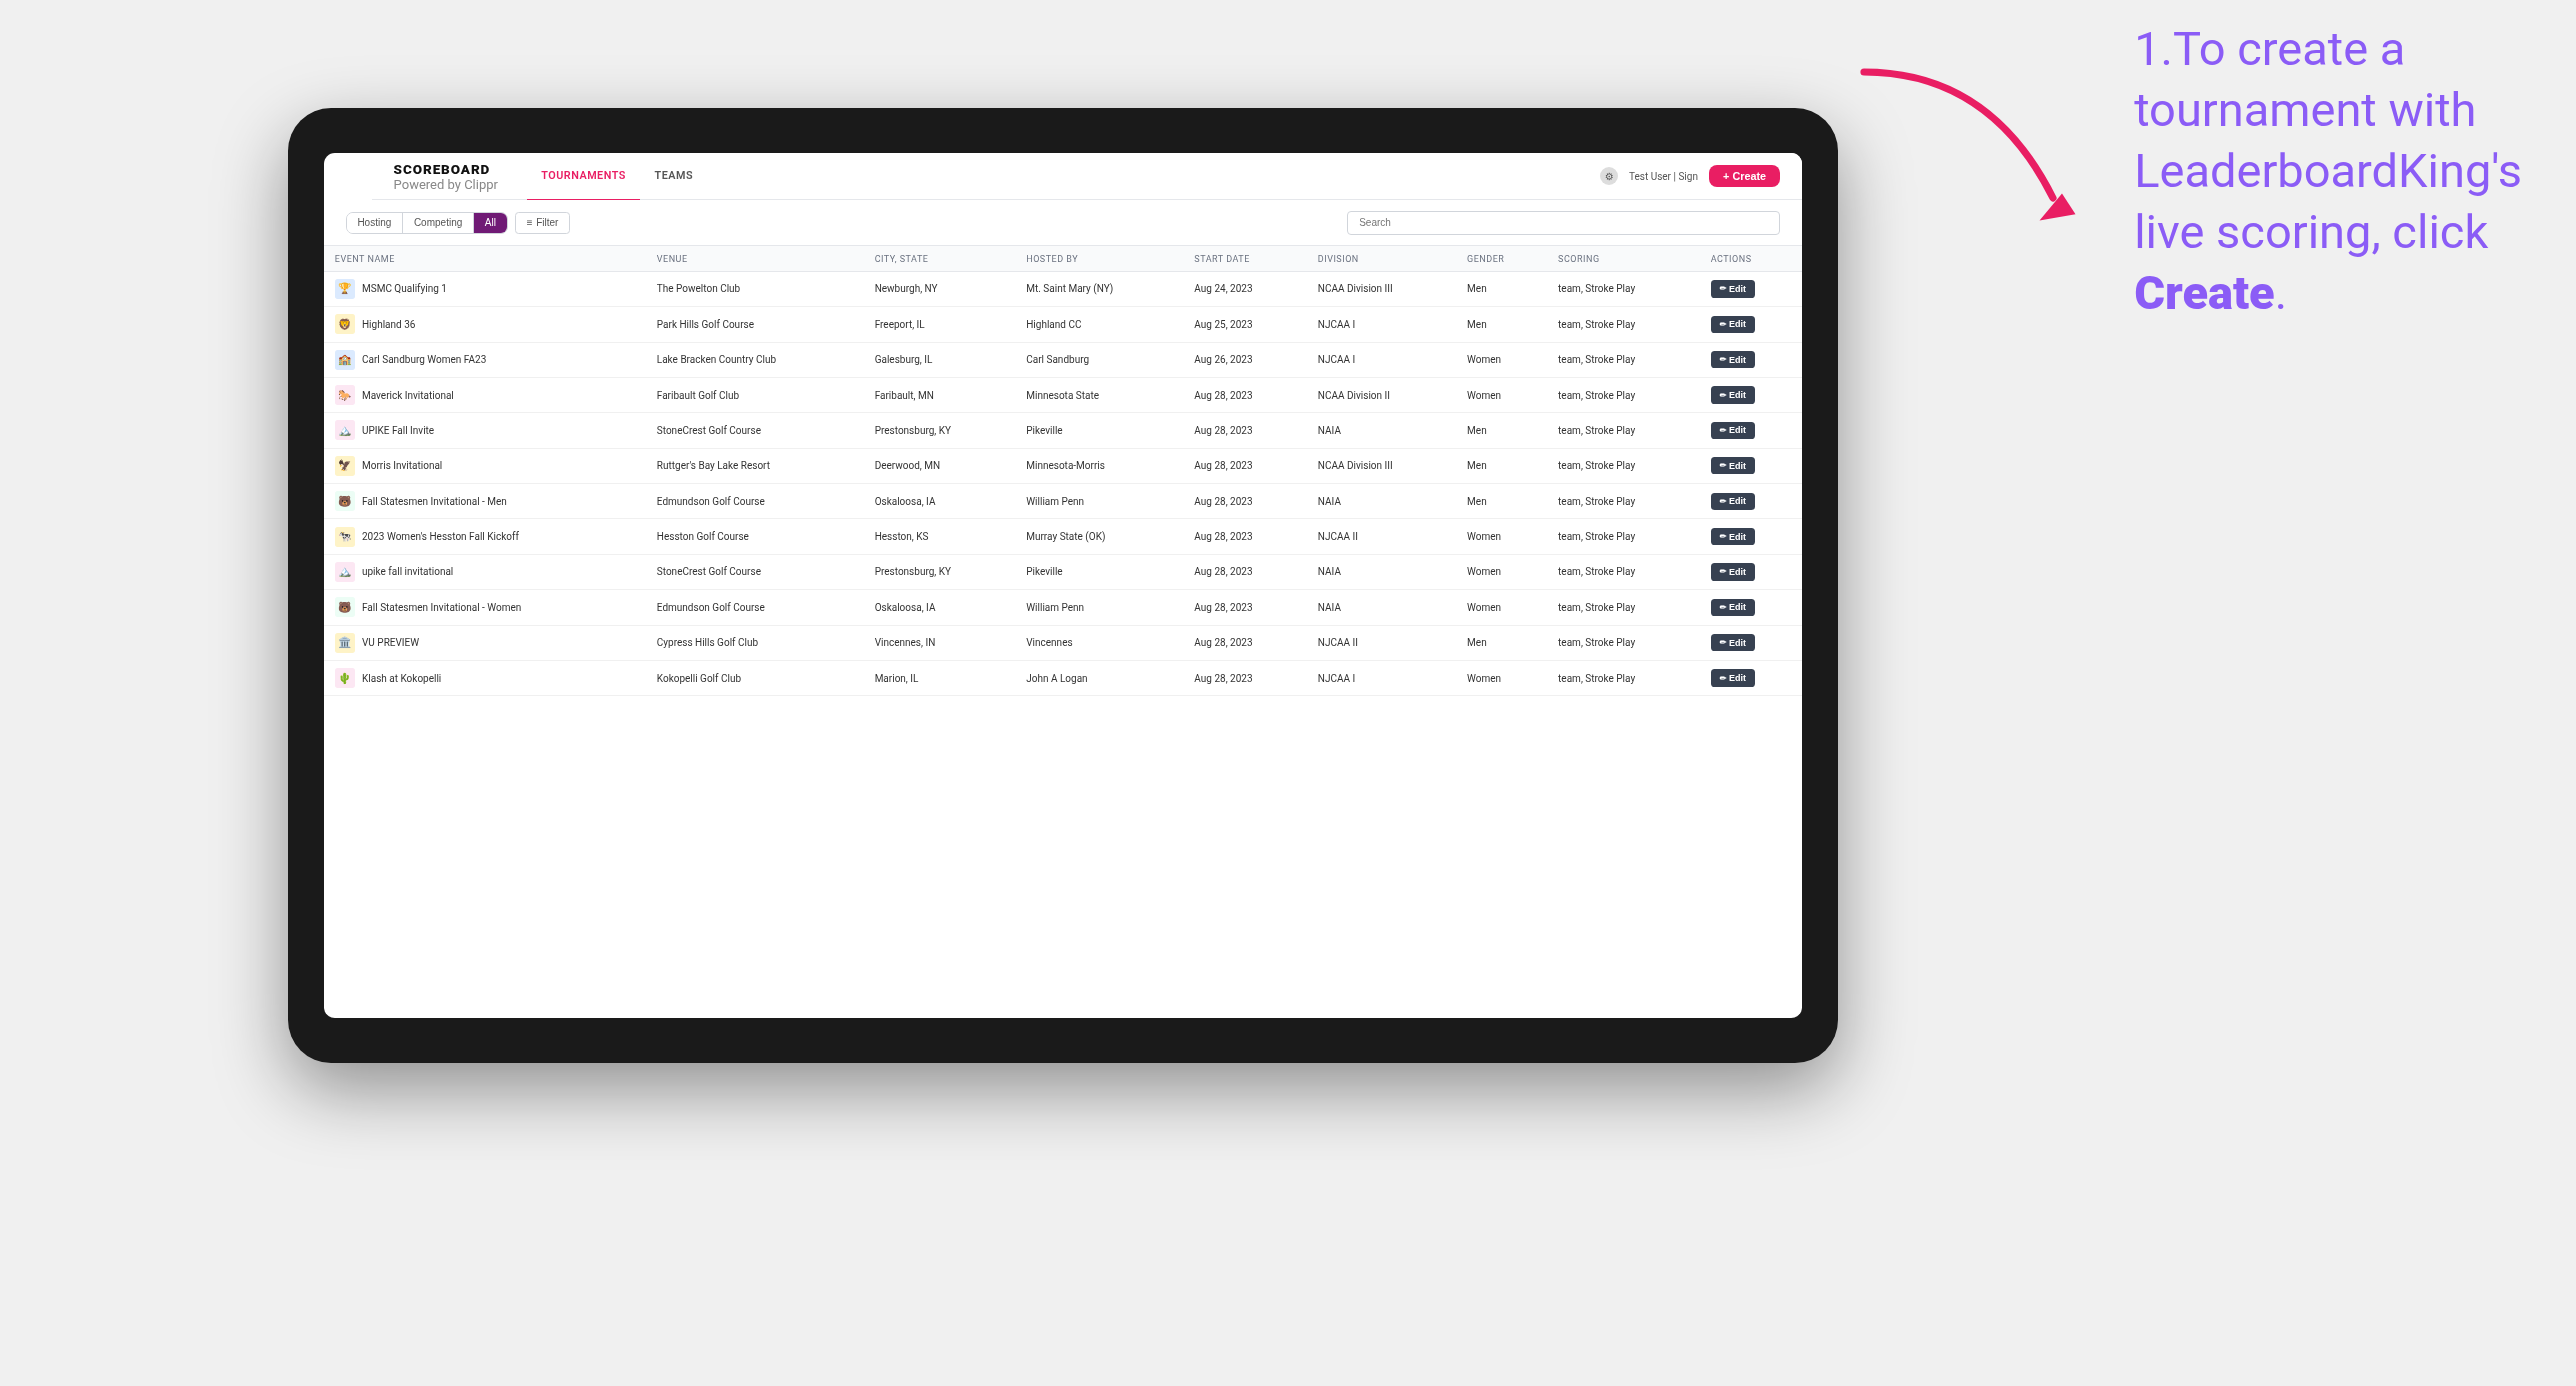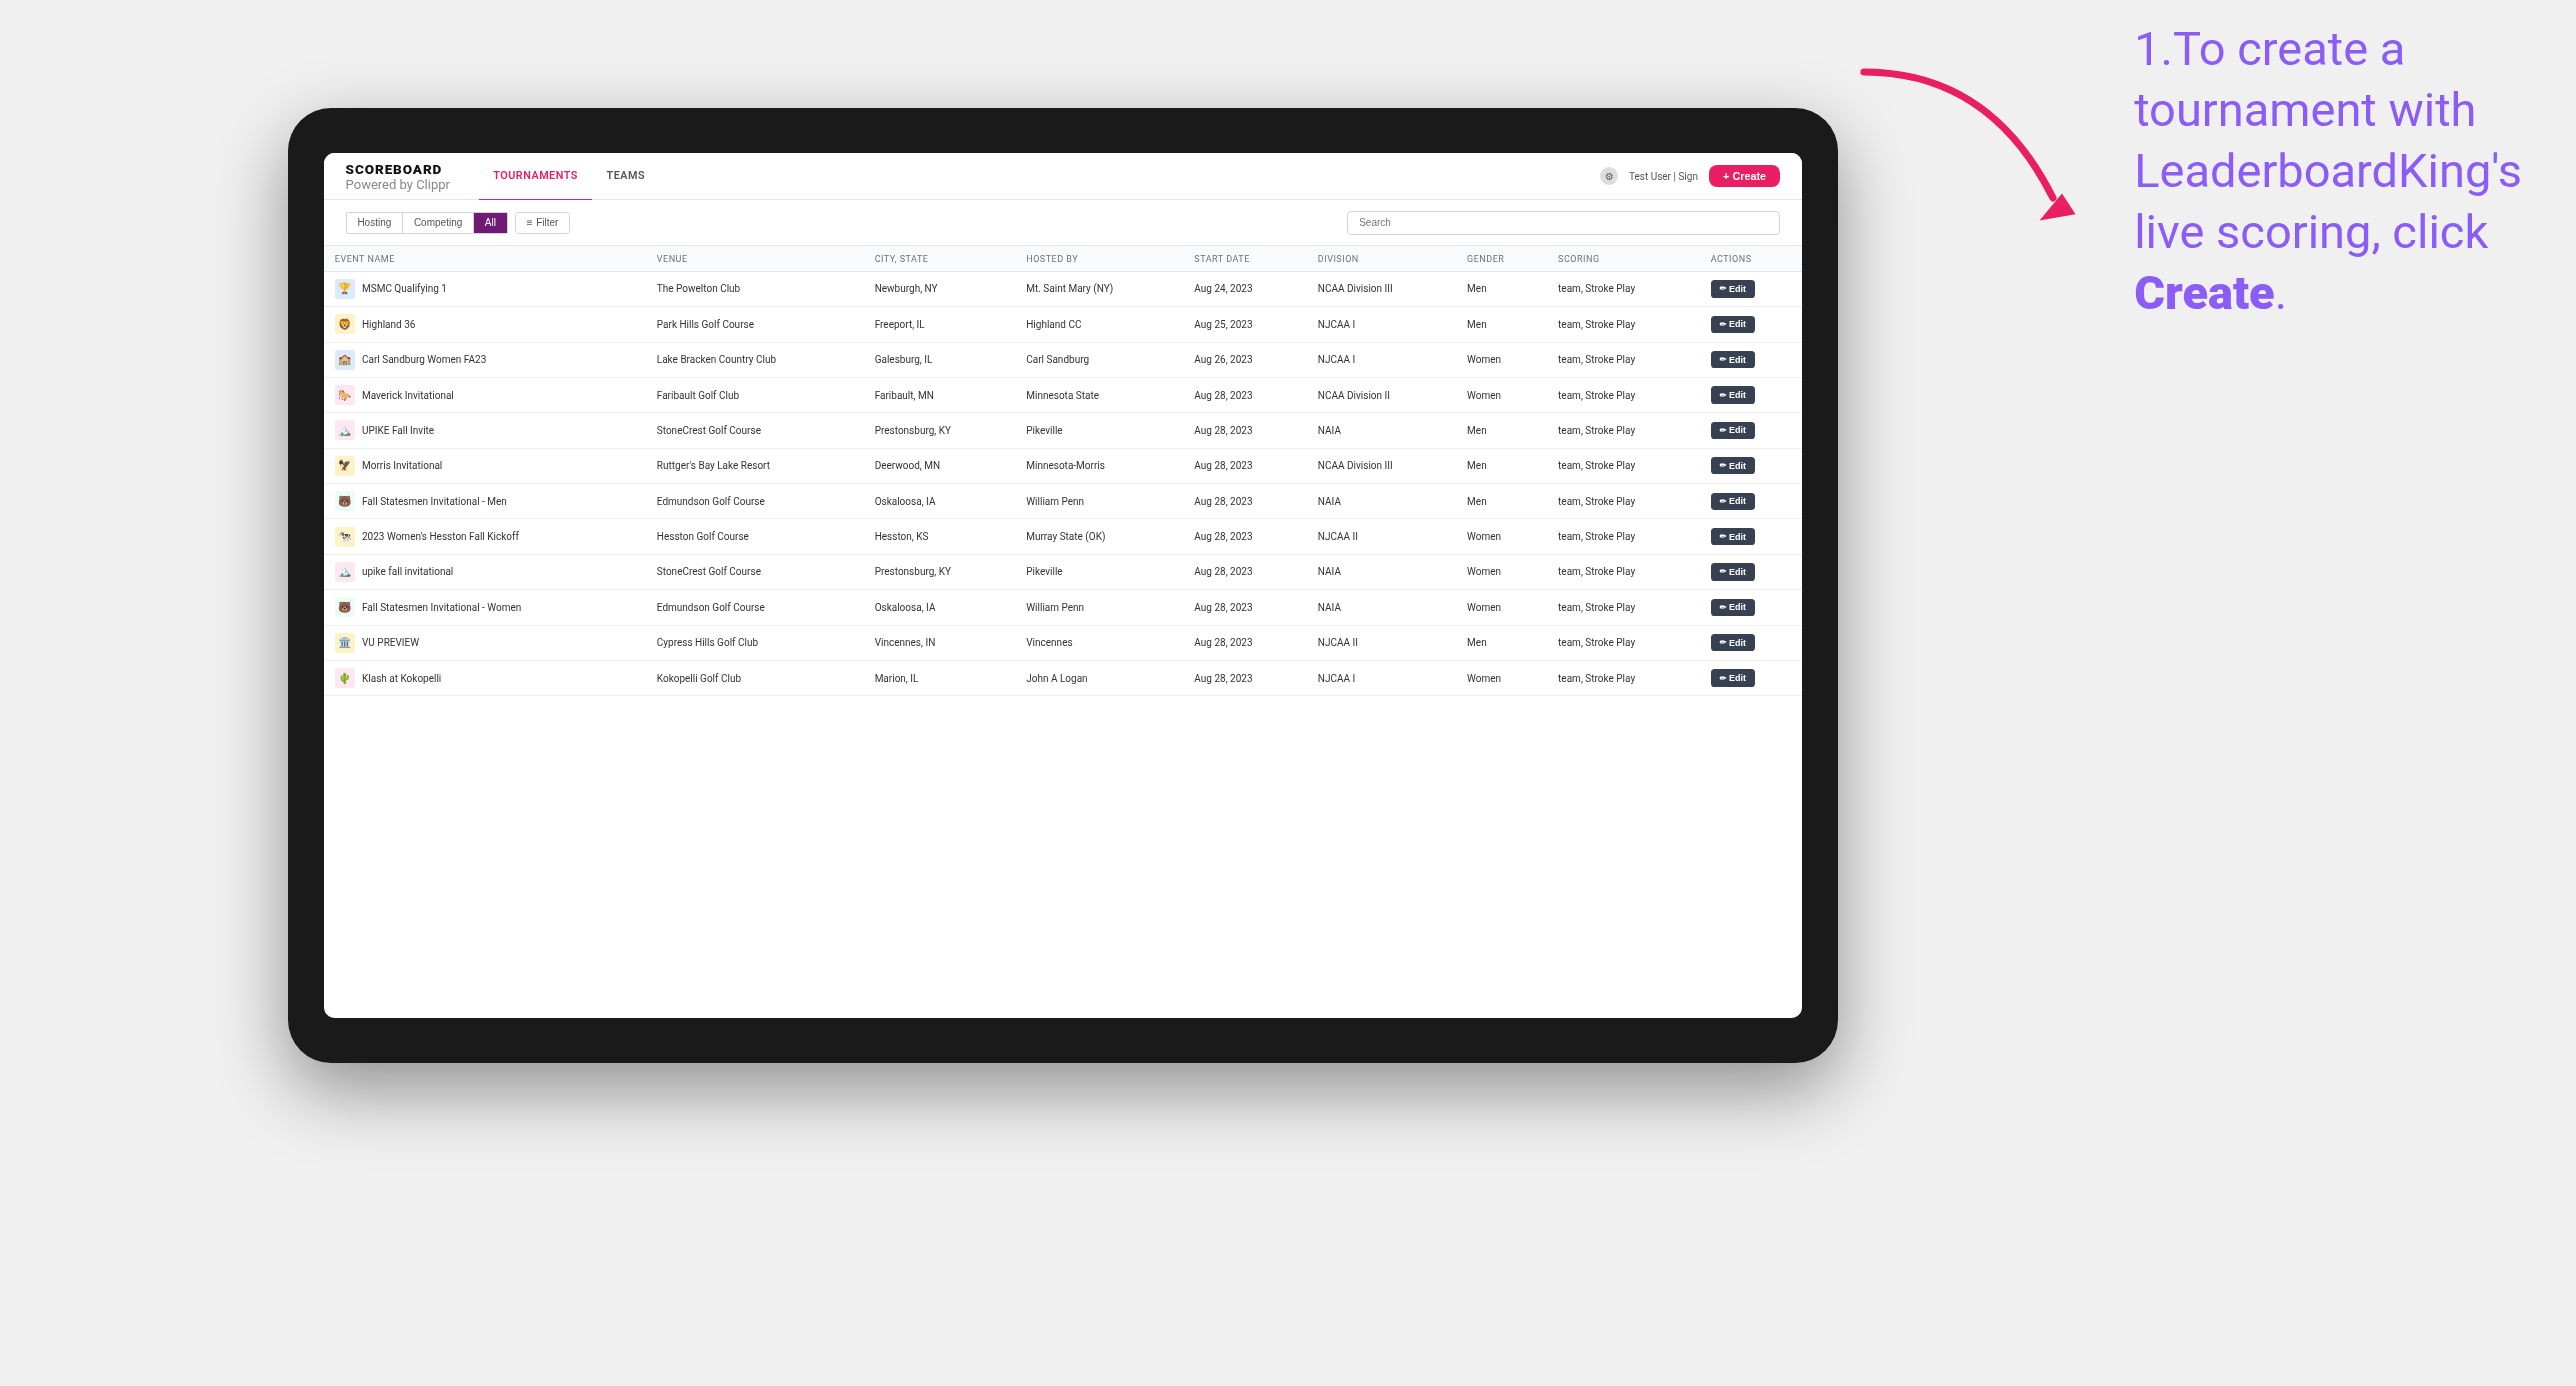--- a/index.html
+++ b/index.html
@@ -52,20 +52,21 @@
 
     
     .nav-bar {
       background: #fff;
       border-bottom: 0.9px solid #e5e7eb;
       display: flex;
       align-items: center;
       padding: 0 21.6px;
       height: 47px;
       flex-shrink: 0;
+      margin-left: 48px;
     }
     .logo-area {
       display: flex;
       flex-direction: column;
       margin-right: 29px;
     }
     .logo-title {
       font-size: 13.5px;
       font-weight: 900;
       letter-spacing: 0.9px;
@@ -138,21 +139,21 @@
       padding: 10.8px 21.6px;
       gap: 7.2px;
       flex-shrink: 0;
       border-bottom: 0.9px solid #e5e7eb;
     }
     .filter-group {
       display: flex;
       align-items: center;
       gap: 0;
       border: 0.9px solid #d1d5db;
-      border-radius: 1px;
+      border-radius: 7px;
       overflow: hidden;
     }
     .filter-btn {
       padding: 4.5px 10.8px;
       font-size: 10px;
       background: #fff;
       border: none;
       cursor: pointer;
       color: #555;
     }

